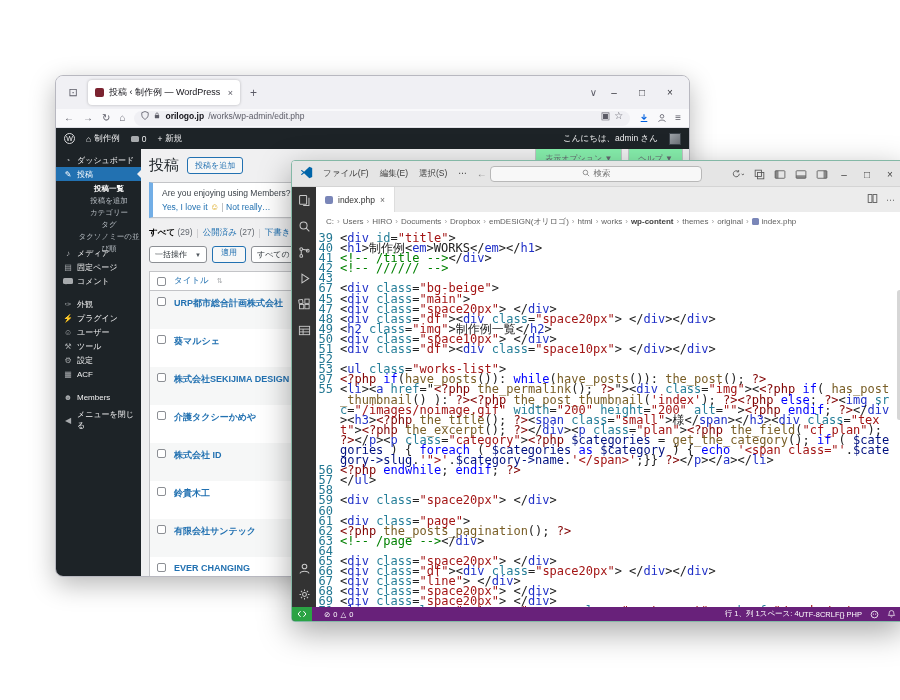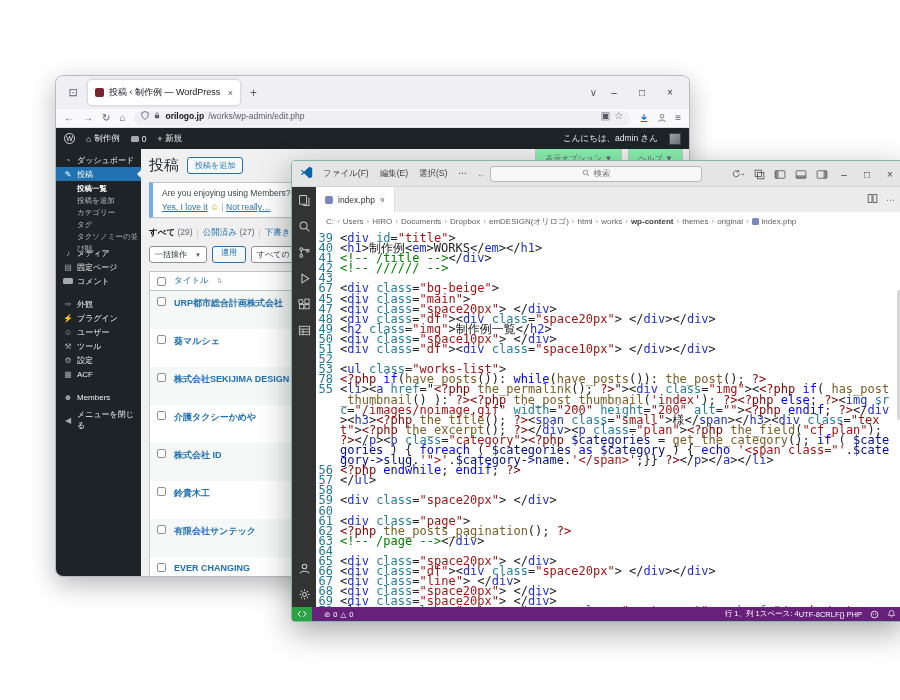--- a/index.html
+++ b/index.html
@@ -41,35 +41,35 @@
   .ab-avatar { width:12px; height:12px; background:linear-gradient(135deg,#9ea3a8,#6c7177); border:1px solid #3c434a; }
 
   .wp-body { flex:1; display:flex; min-height:0; }
   .wp-sidebar { width:85px; background:#1d2327; color:#f0f0f1; flex:0 0 auto; padding-top:4px; font-size:8px; }
   .wp-sb-item { display:flex; align-items:center; gap:4px; height:14px; padding-left:7px; position:relative; cursor:default; }
   .wp-sb-item .ic { width:10px; color:#a7aaad; font-size:8px; text-align:center; flex:0 0 auto; }
   .wp-sb-item.active { background:#2271b1; color:#fff; }
   .wp-sb-item.active .ic { color:#fff; }
   .wp-sb-item.active::after { content:""; position:absolute; right:0; top:50%; margin-top:-4px;
     border:4px solid transparent; border-right:4px solid #f0f0f1; }
-  .wp-sb-sub { padding:2px 0 3px; }
+  .wp-sb-sub { padding:2px 0 3px;text-align:center; }
   .wp-sb-subitem { height:12px; line-height:12px; padding-left:21px; color:#b6bcc2; font-size:7.5px; }
   .wp-sb-subitem.current { color:#fff; font-weight:bold; }
   .wp-sb-gap { height:9px; }
 
   .wp-content { flex:1; background:#f0f0f1; position:relative; padding:6px 10px 0 8px; overflow:hidden; color:#3c434a; }
   .wp-h1row { display:flex; align-items:center; gap:8px; height:20px; }
   .wp-h1 { font-size:15px; font-weight:normal; color:#1d2327; }
   .wp-addbtn { font-size:8px; color:#2271b1; background:#f6f7f7; border:1px solid #2271b1; border-radius:3px; padding:2px 7px; }
   .wp-screen { position:absolute; top:-1px; right:6px; display:flex; gap:6px; }
   .wp-screenbtn { font-size:8px; color:#646970; background:#86efac; border:1px solid #c3c4c7; border-radius:2px; padding:4px 9px; }
   .wp-notice { margin-top:7px; width:500px; background:#fff; border:1px solid #c3c4c7; border-left:4px solid #72aee6;
                box-shadow:0 1px 1px rgba(0,0,0,.04); padding:5px 9px; font-size:8.5px; }
   .wp-notice .l2 { margin-top:4px; }
-  .wp-link { color:#2271b1; text-decoration:underline; cursor:pointer; }
+  .wp-link { color:#2271b1; cursor:pointer; }
   .smiley { color:#dba617; font-size:9px; }
   .wp-gray { color:#a7aaad; }
   .wp-filters { margin-top:9px; font-size:8.5px; display:flex; gap:4px; align-items:center; white-space:nowrap; }
   .wp-filter { color:#2271b1; cursor:pointer; }
   .wp-filter .fc { color:#646970; }
   .wp-filter.current .fl { color:#000; font-weight:bold; }
   .wp-sep { color:#c3c4c7; }
   .wp-controls { margin-top:7px; display:flex; gap:5px; align-items:center; }
   .wp-select { height:17px; background:#fff; border:1px solid #8c8f94; border-radius:3px; font-size:8px; color:#2c3338;
                display:flex; align-items:center; gap:8px; padding:0 5px; }
@@ -588,21 +588,21 @@
             </div>
             <div class="code-line">
               <span class="ln">52</span>
               <span class="lc"></span>
             </div>
             <div class="code-line">
               <span class="ln">53</span>
               <span class="lc"><span class="tk-x">&lt;</span><span class="tk-t">ul</span><span class="tk-a"> class</span><span class="tk-x">=</span><span class="tk-s">"works-list"</span><span class="tk-x">&gt;</span></span>
             </div>
             <div class="code-line">
-              <span class="ln">78</span>
+              <span class="ln">97</span>
               <span class="lc"><span class="tk-p">&lt;?php </span><span class="tk-k">if</span><span class="tk-x">(</span><span class="tk-f">have_posts</span><span class="tk-x">()): </span><span class="tk-k">while</span><span class="tk-x">(</span><span class="tk-f">have_posts</span><span class="tk-x">()): </span><span class="tk-f">the_post</span><span class="tk-x">(); </span><span class="tk-p">?&gt;</span></span>
             </div>
             <div class="code-line">
               <span class="ln">55</span>
               <span class="lc"><span class="tk-x">&lt;</span><span class="tk-t">li</span><span class="tk-x">&gt;&lt;</span><span class="tk-t">a</span><span class="tk-a"> href</span><span class="tk-x">="</span><span class="tk-p">&lt;?php </span><span class="tk-f">the_permalink</span><span class="tk-x">(); </span><span class="tk-p">?&gt;</span><span class="tk-x">"&gt;&lt;</span><span class="tk-t">div</span><span class="tk-a"> class</span><span class="tk-x">=</span><span class="tk-s">"img"</span><span class="tk-x">&gt;&lt;</span><span class="tk-p">&lt;?php </span><span class="tk-k">if</span><span class="tk-x">( </span><span class="tk-f">has_post_thumbnail</span><span class="tk-x">() ): </span><span class="tk-p">?&gt;</span><span class="tk-p">&lt;?php </span><span class="tk-f">the_post_thumbnail</span><span class="tk-x">(</span><span class="tk-s">'index'</span><span class="tk-x">); </span><span class="tk-p">?&gt;</span><span class="tk-p">&lt;?php </span><span class="tk-k">else</span><span class="tk-x">: </span><span class="tk-p">?&gt;</span><span class="tk-x">&lt;</span><span class="tk-t">img</span><span class="tk-a"> src</span><span class="tk-x">=</span><span class="tk-s">"/images/noimage.gif"</span><span class="tk-a"> width</span><span class="tk-x">=</span><span class="tk-s">"200"</span><span class="tk-a"> height</span><span class="tk-x">=</span><span class="tk-s">"200"</span><span class="tk-a"> alt</span><span class="tk-x">=</span><span class="tk-s">""</span><span class="tk-x">&gt;</span><span class="tk-p">&lt;?php </span><span class="tk-k">endif</span><span class="tk-x">; </span><span class="tk-p">?&gt;</span><span class="tk-x">&lt;/</span><span class="tk-t">div</span><span class="tk-x">&gt;&lt;</span><span class="tk-t">h3</span><span class="tk-x">&gt;</span><span class="tk-p">&lt;?php </span><span class="tk-f">the_title</span><span class="tk-x">(); </span><span class="tk-p">?&gt;</span><span class="tk-x">&lt;</span><span class="tk-t">span</span><span class="tk-a"> class</span><span class="tk-x">=</span><span class="tk-s">"small"</span><span class="tk-x">&gt;様&lt;/</span><span class="tk-t">span</span><span class="tk-x">&gt;&lt;/</span><span class="tk-t">h3</span><span class="tk-x">&gt;&lt;</span><span class="tk-t">div</span><span class="tk-a"> class</span><span class="tk-x">=</span><span class="tk-s">"text"</span><span class="tk-x">&gt;</span><span class="tk-p">&lt;?php </span><span class="tk-f">the_excerpt</span><span class="tk-x">(); </span><span class="tk-p">?&gt;</span><span class="tk-x">&lt;/</span><span class="tk-t">div</span><span class="tk-x">&gt;&lt;</span><span class="tk-t">p</span><span class="tk-a"> class</span><span class="tk-x">=</span><span class="tk-s">"plan"</span><span class="tk-x">&gt;</span><span class="tk-p">&lt;?php </span><span class="tk-f">the_field</span><span class="tk-x">(</span><span class="tk-s">"cf_plan"</span><span class="tk-x">); </span><span class="tk-p">?&gt;</span><span class="tk-x">&lt;/</span><span class="tk-t">p</span><span class="tk-x">&gt;&lt;</span><span class="tk-t">p</span><span class="tk-a"> class</span><span class="tk-x">=</span><span class="tk-s">"category"</span><span class="tk-x">&gt;</span><span class="tk-p">&lt;?php </span><span class="tk-v">$categories</span><span class="tk-x"> = </span><span class="tk-f">get_the_category</span><span class="tk-x">(); </span><span class="tk-k">if</span><span class="tk-x"> ( </span><span class="tk-v">$categories</span><span class="tk-x"> ) { </span><span class="tk-k">foreach</span><span class="tk-x"> ( </span><span class="tk-v">$categories</span><span class="tk-x"> </span><span class="tk-k">as</span><span class="tk-x"> </span><span class="tk-v">$category</span><span class="tk-x"> ) { </span><span class="tk-k">echo</span><span class="tk-x"> </span><span class="tk-s">'&lt;span class="'</span><span class="tk-x">.</span><span class="tk-v">$category-&gt;slug</span><span class="tk-x">.</span><span class="tk-s">'"&gt;'</span><span class="tk-x">.</span><span class="tk-v">$category-&gt;name</span><span class="tk-x">.</span><span class="tk-s">'&lt;/span&gt;'</span><span class="tk-x">;}} </span><span class="tk-p">?&gt;</span><span class="tk-x">&lt;/</span><span class="tk-t">p</span><span class="tk-x">&gt;&lt;/</span><span class="tk-t">a</span><span class="tk-x">&gt;&lt;/</span><span class="tk-t">li</span><span class="tk-x">&gt;</span></span>
             </div>
             <div class="code-line">
               <span class="ln">56</span>
               <span class="lc"><span class="tk-p">&lt;?php </span><span class="tk-k">endwhile</span><span class="tk-x">; </span><span class="tk-k">endif</span><span class="tk-x">; </span><span class="tk-p">?&gt;</span></span>
             </div>

